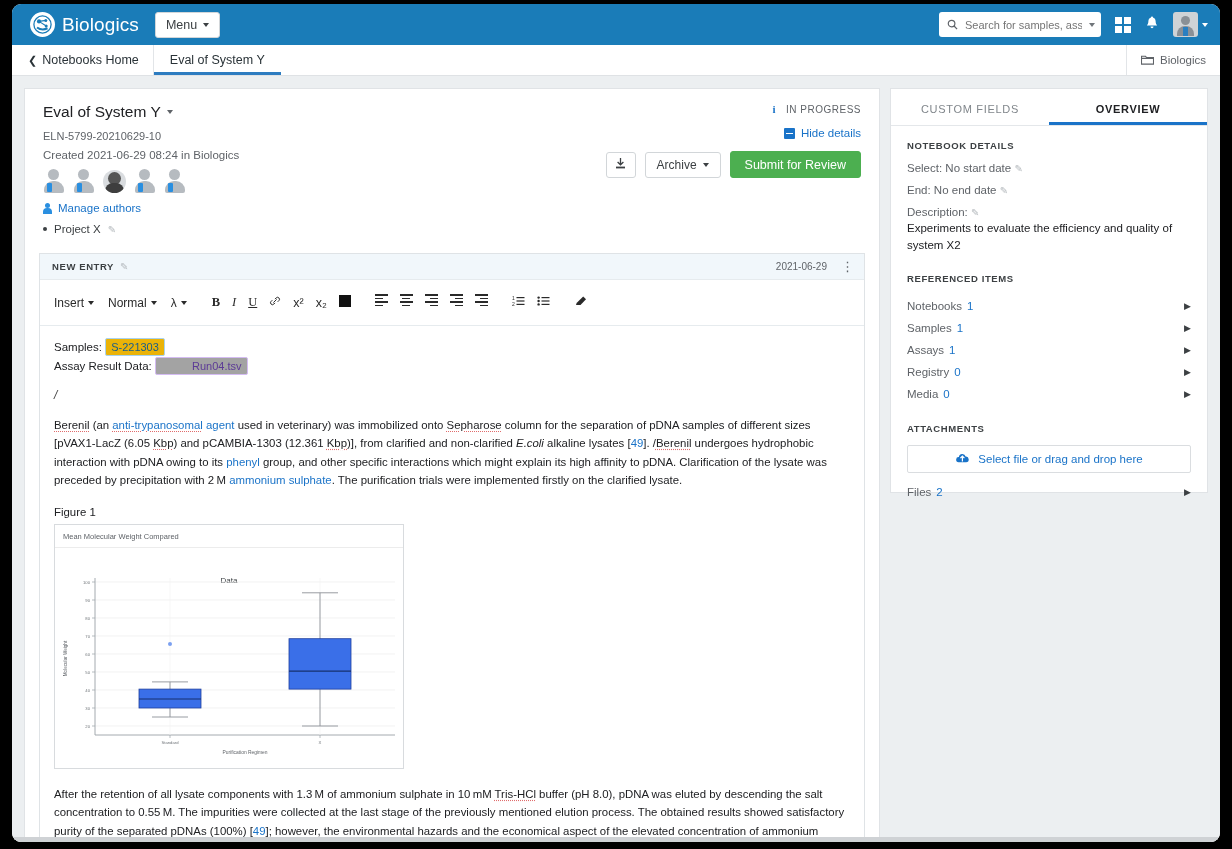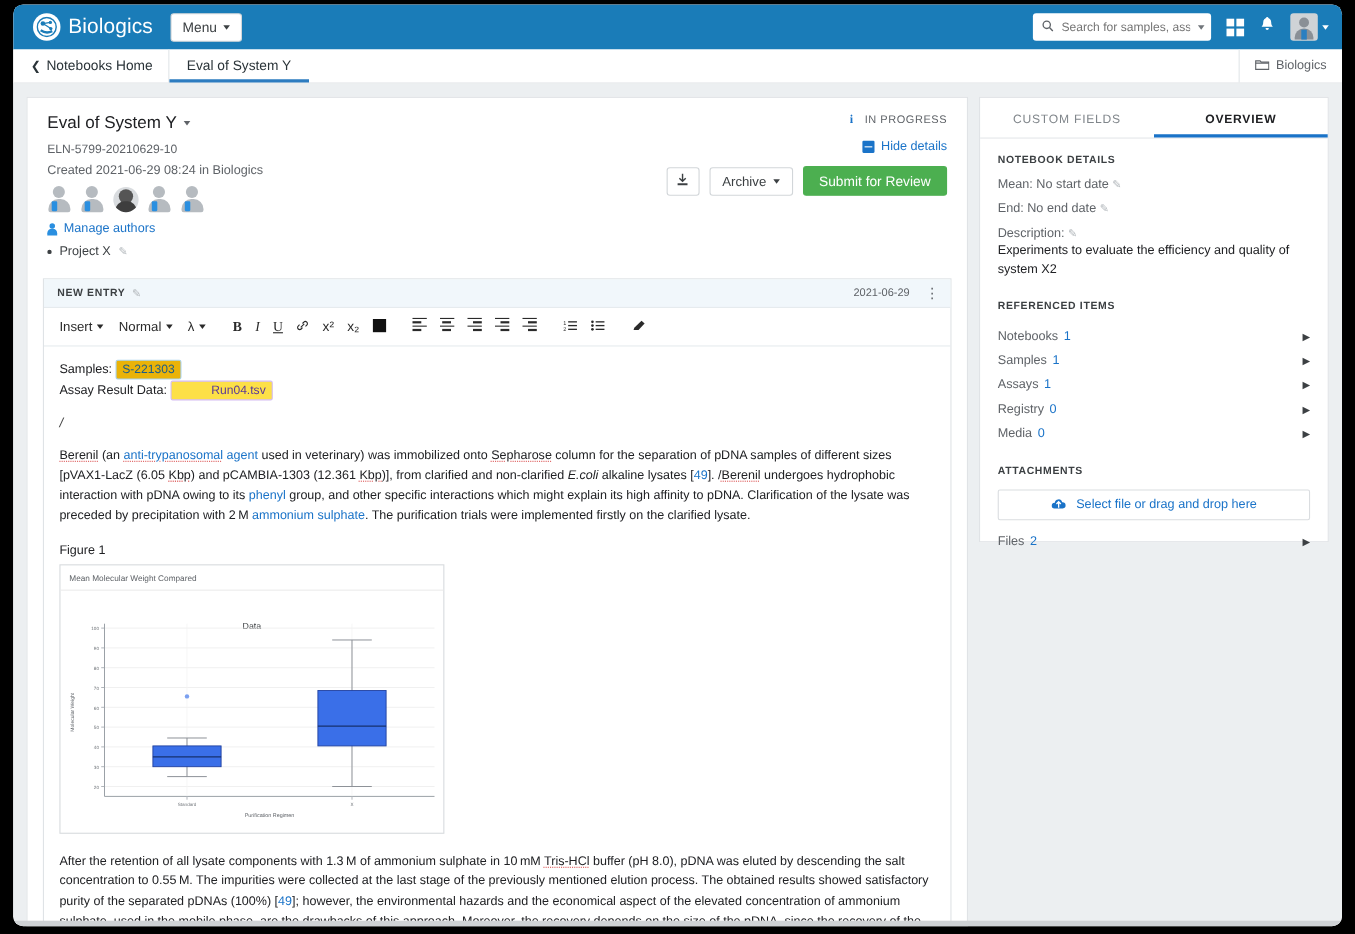--- a/index.html
+++ b/index.html
@@ -225,41 +225,41 @@
     text-align: right;
   }
   .entry-title {
     font-size: 9.5px; letter-spacing: .6px; color: #3c4043; font-weight: bold;
   }
   .entry-head .pencil { margin-left: 6px; }
   .entry-date { margin-left: auto; font-size: 10px; color: #5f6368; }
   .kebab { margin-left: 14px; color: #5f6368; font-size: 13px; line-height: 1; }
 
   .toolbar {
-    height: 35px; display: flex; align-items: center;
+    height: 46px; display: flex; align-items: center;
     gap: 2px; padding: 0 8px;
     border-bottom: 1px solid #e6ebee;
     font-size: 12px; color: #2a2a2a;
   }
   .tb-item { display:flex; align-items:center; gap:4px; padding: 0 6px; height:20px; white-space:nowrap; }
   .tb-sep { width: 10px; }
   .tb-ic { padding: 0 5px; font-size: 12.5px; }
   .swatch { width: 12px; height: 12px; background: #111; display:inline-block; }
   .tb-align { display:inline-block; width:13px; }
   .tb-align i { display:block; height:1.5px; background:#2a2a2a; margin-bottom:2px; }
 
   .entry-body { padding: 12px 14px 10px 14px; }
   .meta-line { font-size: 11.5px; color: #202124; line-height: 1.65; }
   .chip {
     display: inline-block; padding: 1px 5px; border-radius: 2px;
     font-size: 11px; line-height: 1.3;
   }
   .chip.yellow { background: #fdf3d2; color: #3c4043; border: 1px solid #f0e3b0; }
   .chip.blue { background: #eab308; color: #1a5c8a; border: 1px solid #a9d3ee; }
-  .chip.purple { background: #fde047; color: #5c3a96; border: 1px solid #d4bcf2; padding-left: 36px; }
+  .chip.purple { background: #a3a3a3; color: #5c3a96; border: 1px solid #d4bcf2; padding-left: 36px; }
   .slash { font-size: 12px; color: #444; margin: 12px 0 14px 0; font-style: italic; }
 
   .para {
     font-size: 11.4px; color: #202124; line-height: 1.62;
     text-align: left; margin-bottom: 2px;
   }
   .para .lnk { color: #1a73c8; }
   .para .ref { color: #1a73c8; }
   .sp { text-decoration: underline; text-decoration-style: dotted; text-decoration-color: #e06c6c; text-underline-offset: 2px; }
   .spb { color: #1a73c8; text-decoration: underline; text-decoration-style: dotted; text-decoration-color: #e06c6c; text-underline-offset: 2px;}
@@ -639,21 +639,21 @@
         </div>
         <div class="side-tab active">
           <span>OVERVIEW</span>
         </div>
       </div>
 
       <div class="side-body">
         <div class="side-h">NOTEBOOK DETAILS</div>
 
         <div class="side-row">
-          <span>Mean: No start date</span>
+          <span>Select: No start date</span>
           <span class="pencil">✎</span>
         </div>
         <div class="side-row">
           <span>End: No end date</span>
           <span class="pencil">✎</span>
         </div>
         <div class="side-row" style="margin-bottom:2px">
           <span>Description:</span>
           <span class="pencil">✎</span>
         </div>

